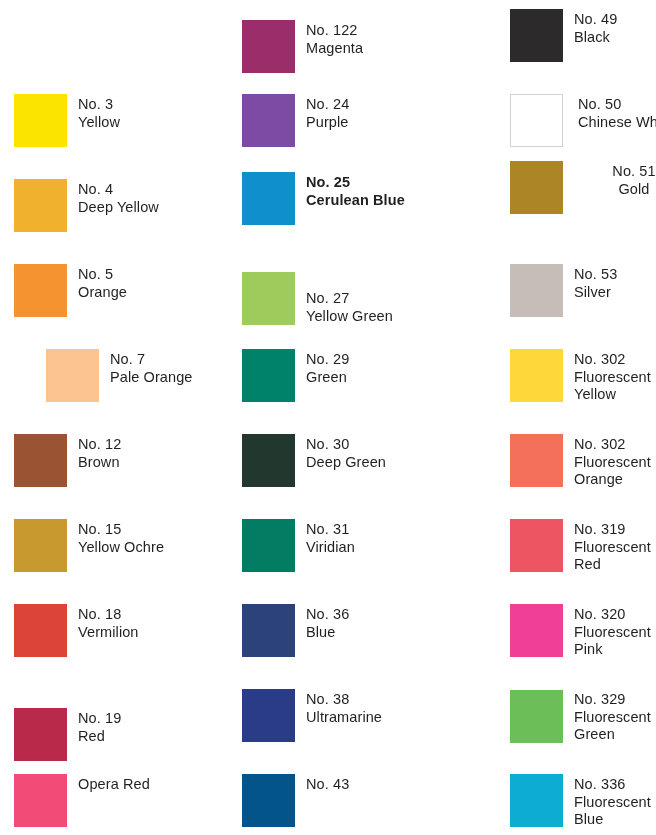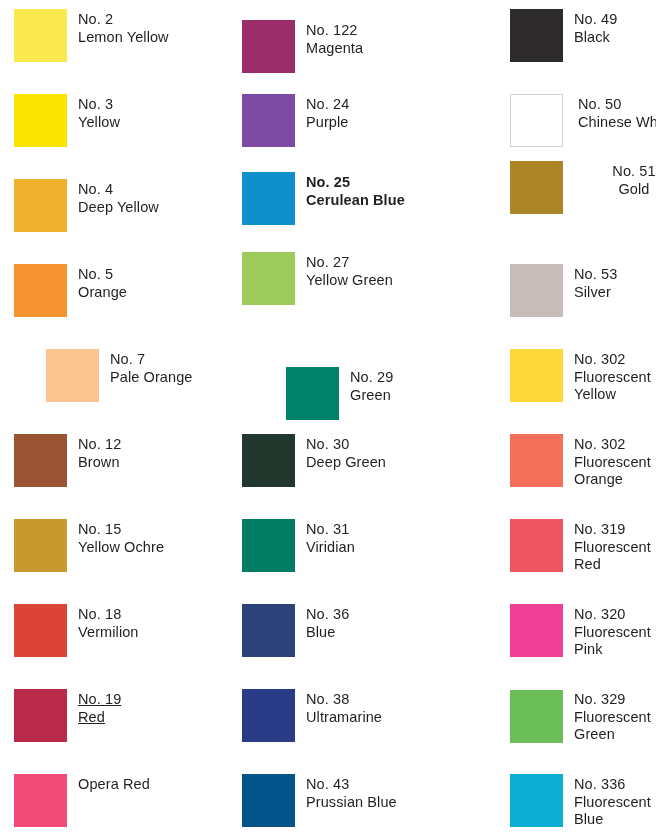--- a/index.html
+++ b/index.html
@@ -51,27 +51,20 @@
   .col-2 { left: 470px; margin-left: 40px; }
   .col-0 .labels { width: 150px; }
   .col-1 .labels { width: 150px; }
   .col-2 .labels { width: 120px; }
   .indent .labels { padding-left: 15px; }
 </style>
 </head>
 <body>
 
 <div id="chart">
-    <div class="swatch-entry col-0" style="top: 9px;">
-      <div class="swatch" style="background: rgb(250, 232, 79);"></div>
-      <div class="labels">
-        <span class="code">No. 2</span>
-        <span class="cname">Lemon Yellow</span>
-      </div>
-    </div>
     <div class="swatch-entry col-0" style="top: 94px;">
       <div class="swatch" style="background: rgb(251, 229, 0);"></div>
       <div class="labels">
         <span class="code">No. 3</span>
         <span class="cname">Yellow</span>
       </div>
     </div>
     <div class="swatch-entry col-0" style="top: 179px;">
       <div class="swatch" style="background: rgb(240, 178, 46);"></div>
       <div class="labels">
@@ -107,21 +100,21 @@
         <span class="cname">Yellow Ochre</span>
       </div>
     </div>
     <div class="swatch-entry col-0" style="top: 604px;">
       <div class="swatch" style="background: rgb(220, 68, 55);"></div>
       <div class="labels">
         <span class="code">No. 18</span>
         <span class="cname">Vermilion</span>
       </div>
     </div>
-    <div class="swatch-entry col-0" style="top: 689px; text-decoration: underline;">
+    <div class="swatch-entry col-0" style="top: 708px;">
       <div class="swatch" style="background: rgb(185, 41, 74);"></div>
       <div class="labels">
         <span class="code">No. 19</span>
         <span class="cname">Red</span>
       </div>
     </div>
     <div class="swatch-entry col-0" style="top: 774px;">
       <div class="swatch" style="background: rgb(242, 75, 120);"></div>
       <div class="labels">
         <span class="cname">Opera Red</span>
@@ -141,28 +134,28 @@
         <span class="cname">Purple</span>
       </div>
     </div>
     <div class="swatch-entry col-1" style="top: 172px; font-weight: bold;">
       <div class="swatch" style="background: rgb(15, 143, 204);"></div>
       <div class="labels">
         <span class="code">No. 25</span>
         <span class="cname">Cerulean Blue</span>
       </div>
     </div>
-    <div class="swatch-entry col-1" style="top: 252px;">
+    <div class="swatch-entry col-1" style="top: 272px; align-items: flex-end;">
       <div class="swatch" style="background: rgb(157, 204, 92);"></div>
       <div class="labels">
         <span class="code">No. 27</span>
         <span class="cname">Yellow Green</span>
       </div>
     </div>
-    <div class="swatch-entry col-1" style="top: 367px; margin-left: 44px;">
+    <div class="swatch-entry col-1" style="top: 349px;">
       <div class="swatch" style="background: rgb(0, 129, 106);"></div>
       <div class="labels">
         <span class="code">No. 29</span>
         <span class="cname">Green</span>
       </div>
     </div>
     <div class="swatch-entry col-1" style="top: 434px;">
       <div class="swatch" style="background: rgb(34, 55, 46);"></div>
       <div class="labels">
         <span class="code">No. 30</span>
@@ -187,21 +180,20 @@
       <div class="swatch" style="background: rgb(42, 60, 135);"></div>
       <div class="labels">
         <span class="code">No. 38</span>
         <span class="cname">Ultramarine</span>
       </div>
     </div>
     <div class="swatch-entry col-1" style="top: 774px;">
       <div class="swatch" style="background: rgb(4, 84, 140);"></div>
       <div class="labels">
         <span class="code">No. 43</span>
-        <span class="cname">Prussian Blue</span>
       </div>
     </div>
     <div class="swatch-entry col-2" style="top: 9px;">
       <div class="swatch" style="background: rgb(44, 42, 43);"></div>
       <div class="labels">
         <span class="code">No. 49</span>
         <span class="cname">Black</span>
       </div>
     </div>
     <div class="swatch-entry col-2 indent" style="top: 94px;">

